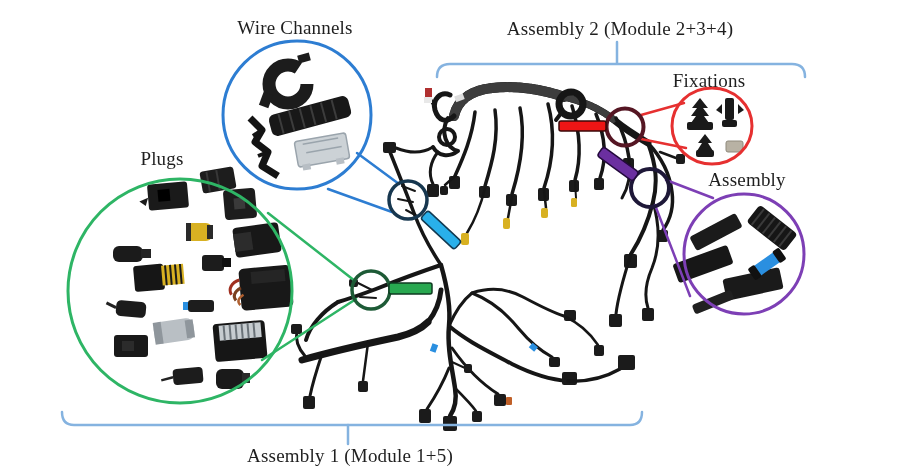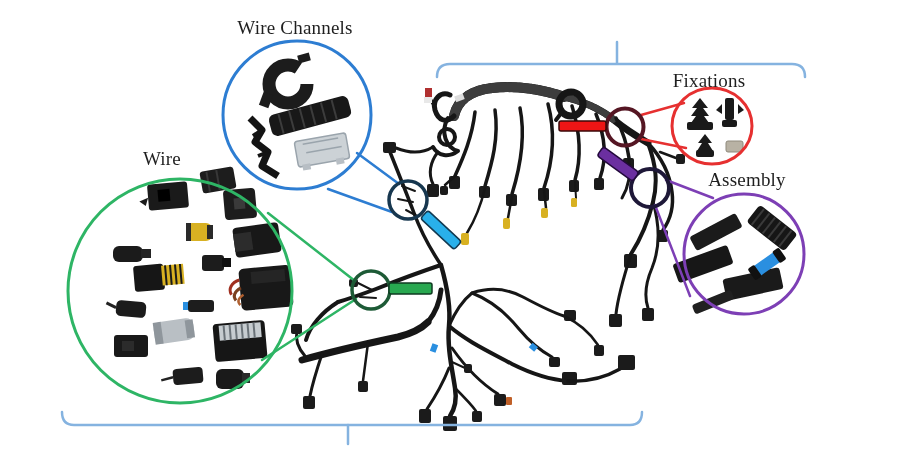--- a/index.html
+++ b/index.html
@@ -312,17 +312,19 @@
       <path d="M617,63 V42" stroke="#85b3e0"></path>
     </g>
     <g stroke="#85b3e0" stroke-width="2.5">
       <path d="M62,412 Q62,425 74,425 H630 Q642,425 642,412" stroke="#85b3e0"></path>
       <path d="M348,425 V444" stroke="#85b3e0"></path>
     </g>
   </g>
 </svg>
 
 <div class="lbl" style="left:295px;top:17px;">Wire Channels</div>
-<div class="lbl" style="left:162px;top:148px;">Wire</div>
+<div class="lbl" style="left:620px;top:18px;">Assembly 2 (Module 2+3+4)</div>
+<div class="lbl" style="left:162px;top:148px;">Plugs</div>
 <div class="lbl" style="left:709px;top:70px;">Fixations</div>
 <div class="lbl" style="left:747px;top:169px;">Assembly</div>
+<div class="lbl" style="left:350px;top:445px;">Assembly 1 (Module 1+5)</div>
 
 </div>
 
 </body></html>

